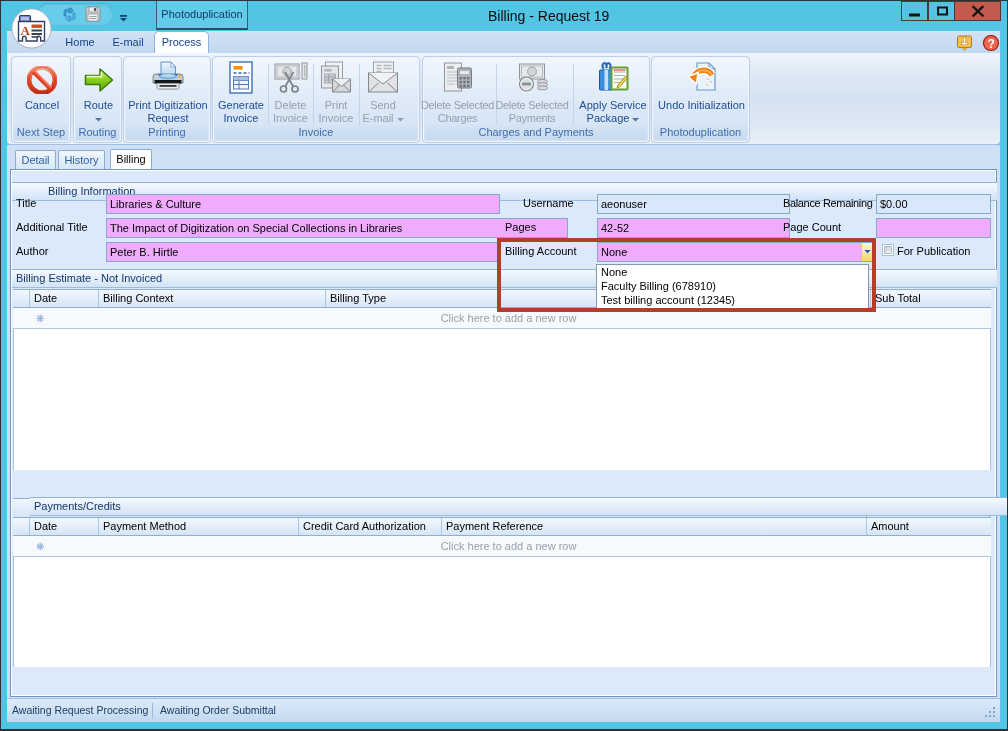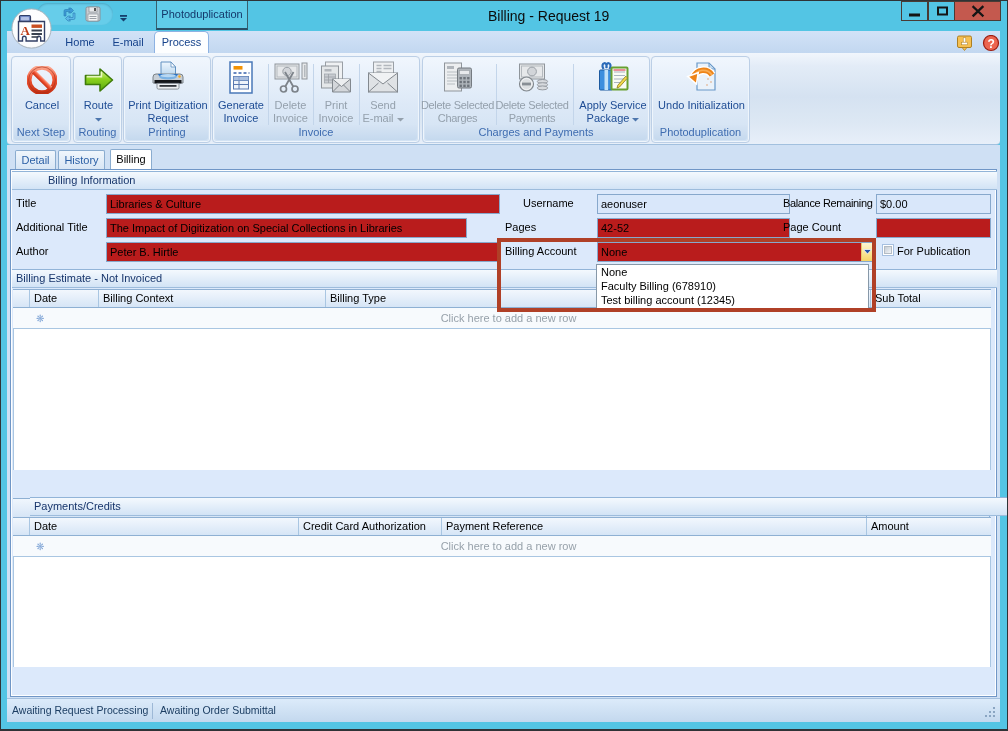--- a/index.html
+++ b/index.html
@@ -32,21 +32,21 @@
 #pinhelp { left:956px; top:35px; width:44px; height:16px; }
 
 #content { left:7px; top:145px; width:993px; height:577px; background:#cfe0f4; }
 
 .dtab { top:150px; height:20px; border:1px solid #8aaccf; border-bottom:none; border-radius:2px 2px 0 0; background:linear-gradient(#f0f6fc,#d7e5f4); color:#2a5fa5; text-align:center; font-size:11px; line-height:19px; }
 #dtab-billing { background:#ffffff; color:#000; }
 
 #panel { left:10px; top:169px; width:987px; height:528px; background:#dce9fb; border:1px solid #7096c6; box-shadow:inset 0 0 0 1px #fdfeff; }
 .sechdr { position:absolute; left:1px; width:985px; height:19px; background:linear-gradient(#f4f9fe,#d2e3f5); border-top:1px solid #92b4d8; border-bottom:1px solid #9dbcdc; color:#17356b; font-size:11px; line-height:17px; padding-left:4px; }
 .flabel { position:absolute; color:#000; font-size:11px; }
-.finput { position:absolute; height:20px; background:#b91c1c; border:1px solid #87a8cc; font-size:11px; color:#000; line-height:18px; padding-left:3px; }
+.finput { position:absolute; height:20px; background:#f0abfc; border:1px solid #87a8cc; font-size:11px; color:#000; line-height:18px; padding-left:3px; }
 .ro { background:#d9e7fa; }
 
 .ghead { position:absolute; background:linear-gradient(#f2f7fd,#d6e5f6); border-top:1px solid #8eb0d3; border-bottom:1px solid #8eb0d3; }
 .gcell { position:absolute; top:0; height:100%; border-left:1px solid #a9c6e2; color:#000; font-size:11px; line-height:17px; padding-left:4px; }
 .newrow { position:absolute; background:#f7fafd; border-bottom:1px solid #a9c6e2; color:#97a1aa; font-size:11px; text-align:center; line-height:20px; text-indent:13px; }
 .gridwhite { position:absolute; background:#fff; }
 .totbar { position:absolute; background:linear-gradient(#f0f6fd,#d6e5f6); border-top:1px solid #8eb0d3; border-bottom:1px solid #8eb0d3;margin-top:28px; }
 .totbox { position:absolute; right:1px; top:1px; width:124px; height:18px; border:1px solid #8ab0d8; background:linear-gradient(#f4f9fe,#dcebfa); color:#17356b; text-align:right; padding-right:4px; line-height:16px; font-size:11px; }
 
 #statusbar { left:7px; top:698px; width:993px; height:24px; background:linear-gradient(#dcebfa,#c3d8ee); border-top:1px solid #a5c0de; color:#1c3e63; font-size:10.5px; line-height:23px; }
@@ -322,29 +322,29 @@
   </div>
 </div>
 
 <div class="abs" id="content"></div>
 
 <div class="abs dtab" style="left:15px;width:41px;">Detail</div>
 <div class="abs dtab" style="left:58px;width:47px;">History</div>
 <div class="abs dtab" id="dtab-billing" style="left:110px;width:42px;top:149px;height:21px;">Billing</div>
 
 <div class="abs" id="panel">
-  <div class="sechdr" style="top:1px;padding-left:36px;">Billing Information</div>
+  <div class="sechdr" style="top:12px;padding-left:36px;">Billing Information</div>
   <div class="flabel" style="left:5px;top:27px;">Title</div>
   <div class="finput" style="left:95px;top:24px;width:394px;">Libraries &amp; Culture</div>
   <div class="flabel" style="left:468px;top:27px;padding-left:44px;">Username</div>
   <div class="finput ro" style="left:586px;top:24px;width:193px;">aeonuser</div>
   <div class="flabel" style="left:772px;top:27px;letter-spacing:-0.35px;">Balance Remaining</div>
   <div class="finput ro" style="left:865px;top:24px;width:115px;">$0.00</div>
   <div class="flabel" style="left:5px;top:51px;">Additional Title</div>
-  <div class="finput" style="left:95px;top:48px;width:361px;">The Impact of Digitization on Special Collections in Libraries</div>
+  <div class="finput" style="left:95px;top:48px;width:462px;">The Impact of Digitization on Special Collections in Libraries</div>
   <div class="flabel" style="left:494px;top:51px;">Pages</div>
   <div class="finput" style="left:586px;top:48px;width:193px;">42-52</div>
   <div class="flabel" style="left:772px;top:51px;">Page Count</div>
   <div class="finput" style="left:865px;top:48px;width:115px;"></div>
   <div class="flabel" style="left:5px;top:75px;">Author</div>
   <div class="finput" style="left:95px;top:72px;width:394px;">Peter B. Hirtle</div>
   <div class="flabel" style="left:494px;top:75px;">Billing Account</div>
   <div class="finput" style="left:586px;top:72px;width:276px;">None<span style="position:absolute;right:0px;top:0px;width:11px;height:18px;background:linear-gradient(#fdf5d2,#fae9a4 45%,#f6d466);border-left:1px solid #e8c86a;">
         <svg width="9" height="7" style="position:absolute;left:1px;top:6px;">
           <path d="M0.5 0.5 L8.5 0.5 L4.5 5 Z" fill="#2a56a8" stroke="#f8f8f0" stroke-width=".8"></path>
@@ -366,20 +366,21 @@
   <div class="newrow" style="left:2px;top:138px;width:978px;height:21px;">Click here to add a new row<span style="position:absolute;left:23px;top:1px;color:#84a8d8;font-size:10px;text-indent:0;">❋</span></div>
   <div class="gridwhite" style="left:2px;top:159px;width:978px;height:141px;border-left:1px solid #a9c6e2;border-right:1px solid #a9c6e2;"></div>
   <div class="totbar" style="left:2px;top:300px;width:978px;height:20px;">
       <div class="totbox">Total Charges: $0.00</div>
     </div>
 
   <div class="sechdr" style="top:327px;margin-left:18px;">Payments/Credits</div>
   <div class="ghead" style="left:2px;top:347px;width:978px;height:19px;">
     <div class="gcell" style="left:0;width:16px;border-left:none;"></div>
     <div class="gcell" style="left:16px;width:69px;">Date</div>
+    <div class="gcell" style="left:85px;width:200px;">Payment Method</div>
     <div class="gcell" style="left:285px;width:143px;">Credit Card Authorization</div>
     <div class="gcell" style="left:428px;width:425px;">Payment Reference</div>
     <div class="gcell" style="left:853px;width:125px;">Amount</div>
   </div>
   <div class="newrow" style="left:2px;top:366px;width:978px;height:21px;">Click here to add a new row<span style="position:absolute;left:23px;top:1px;color:#84a8d8;font-size:10px;text-indent:0;">❋</span></div>
   <div class="gridwhite" style="left:2px;top:387px;width:978px;height:110px;border-left:1px solid #a9c6e2;border-right:1px solid #a9c6e2;"></div>
 </div>
 
 <div class="abs" id="statusbar">
     <span style="position:absolute;left:5px;top:0;">Awaiting Request Processing</span>

